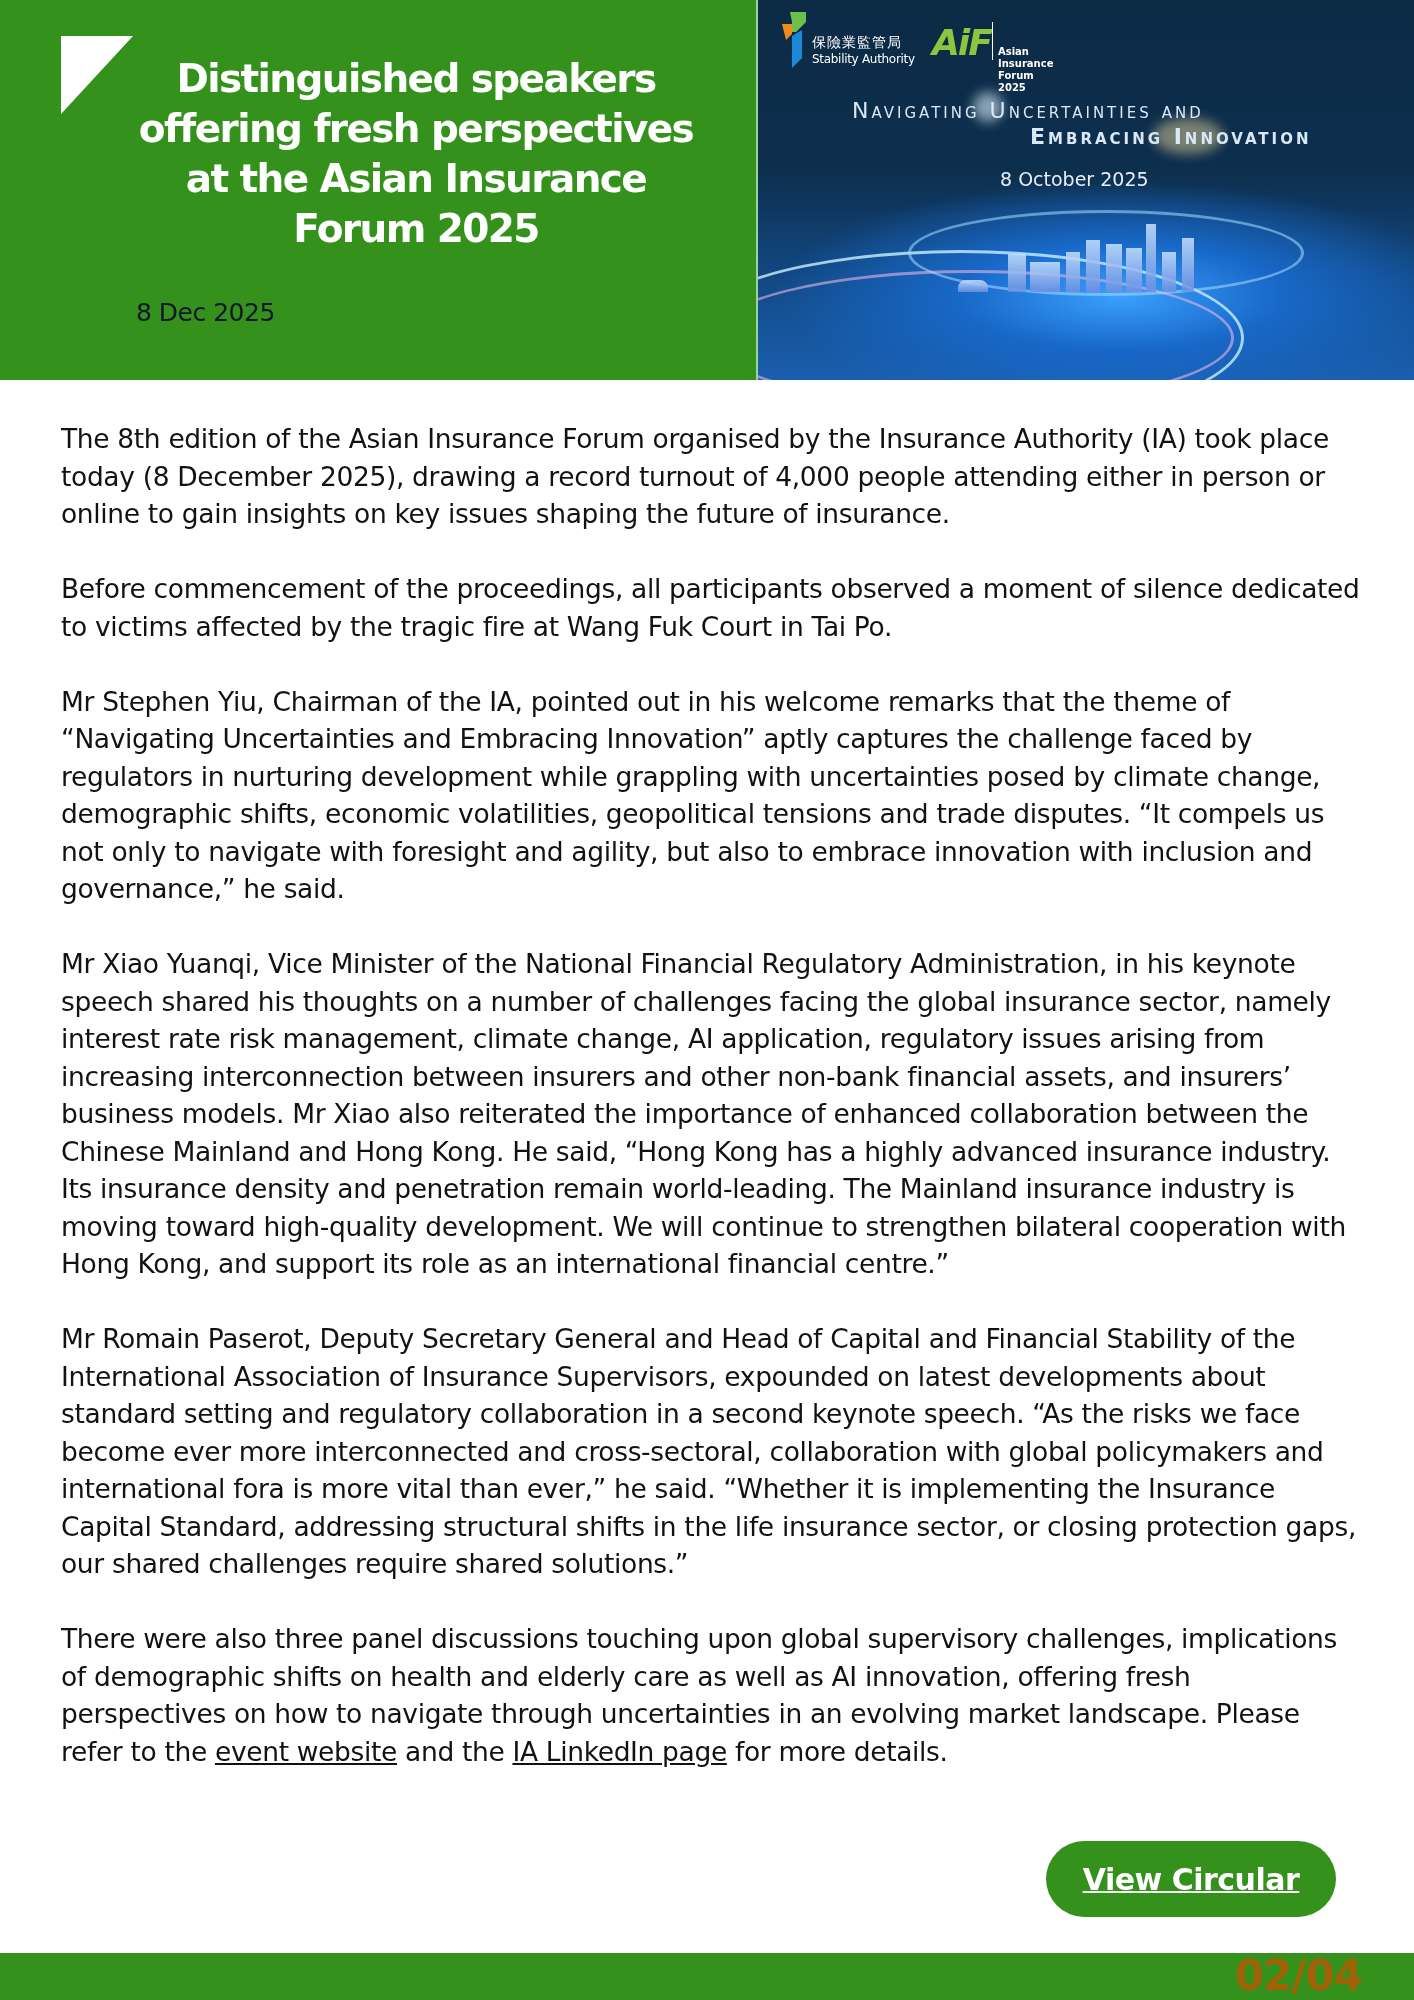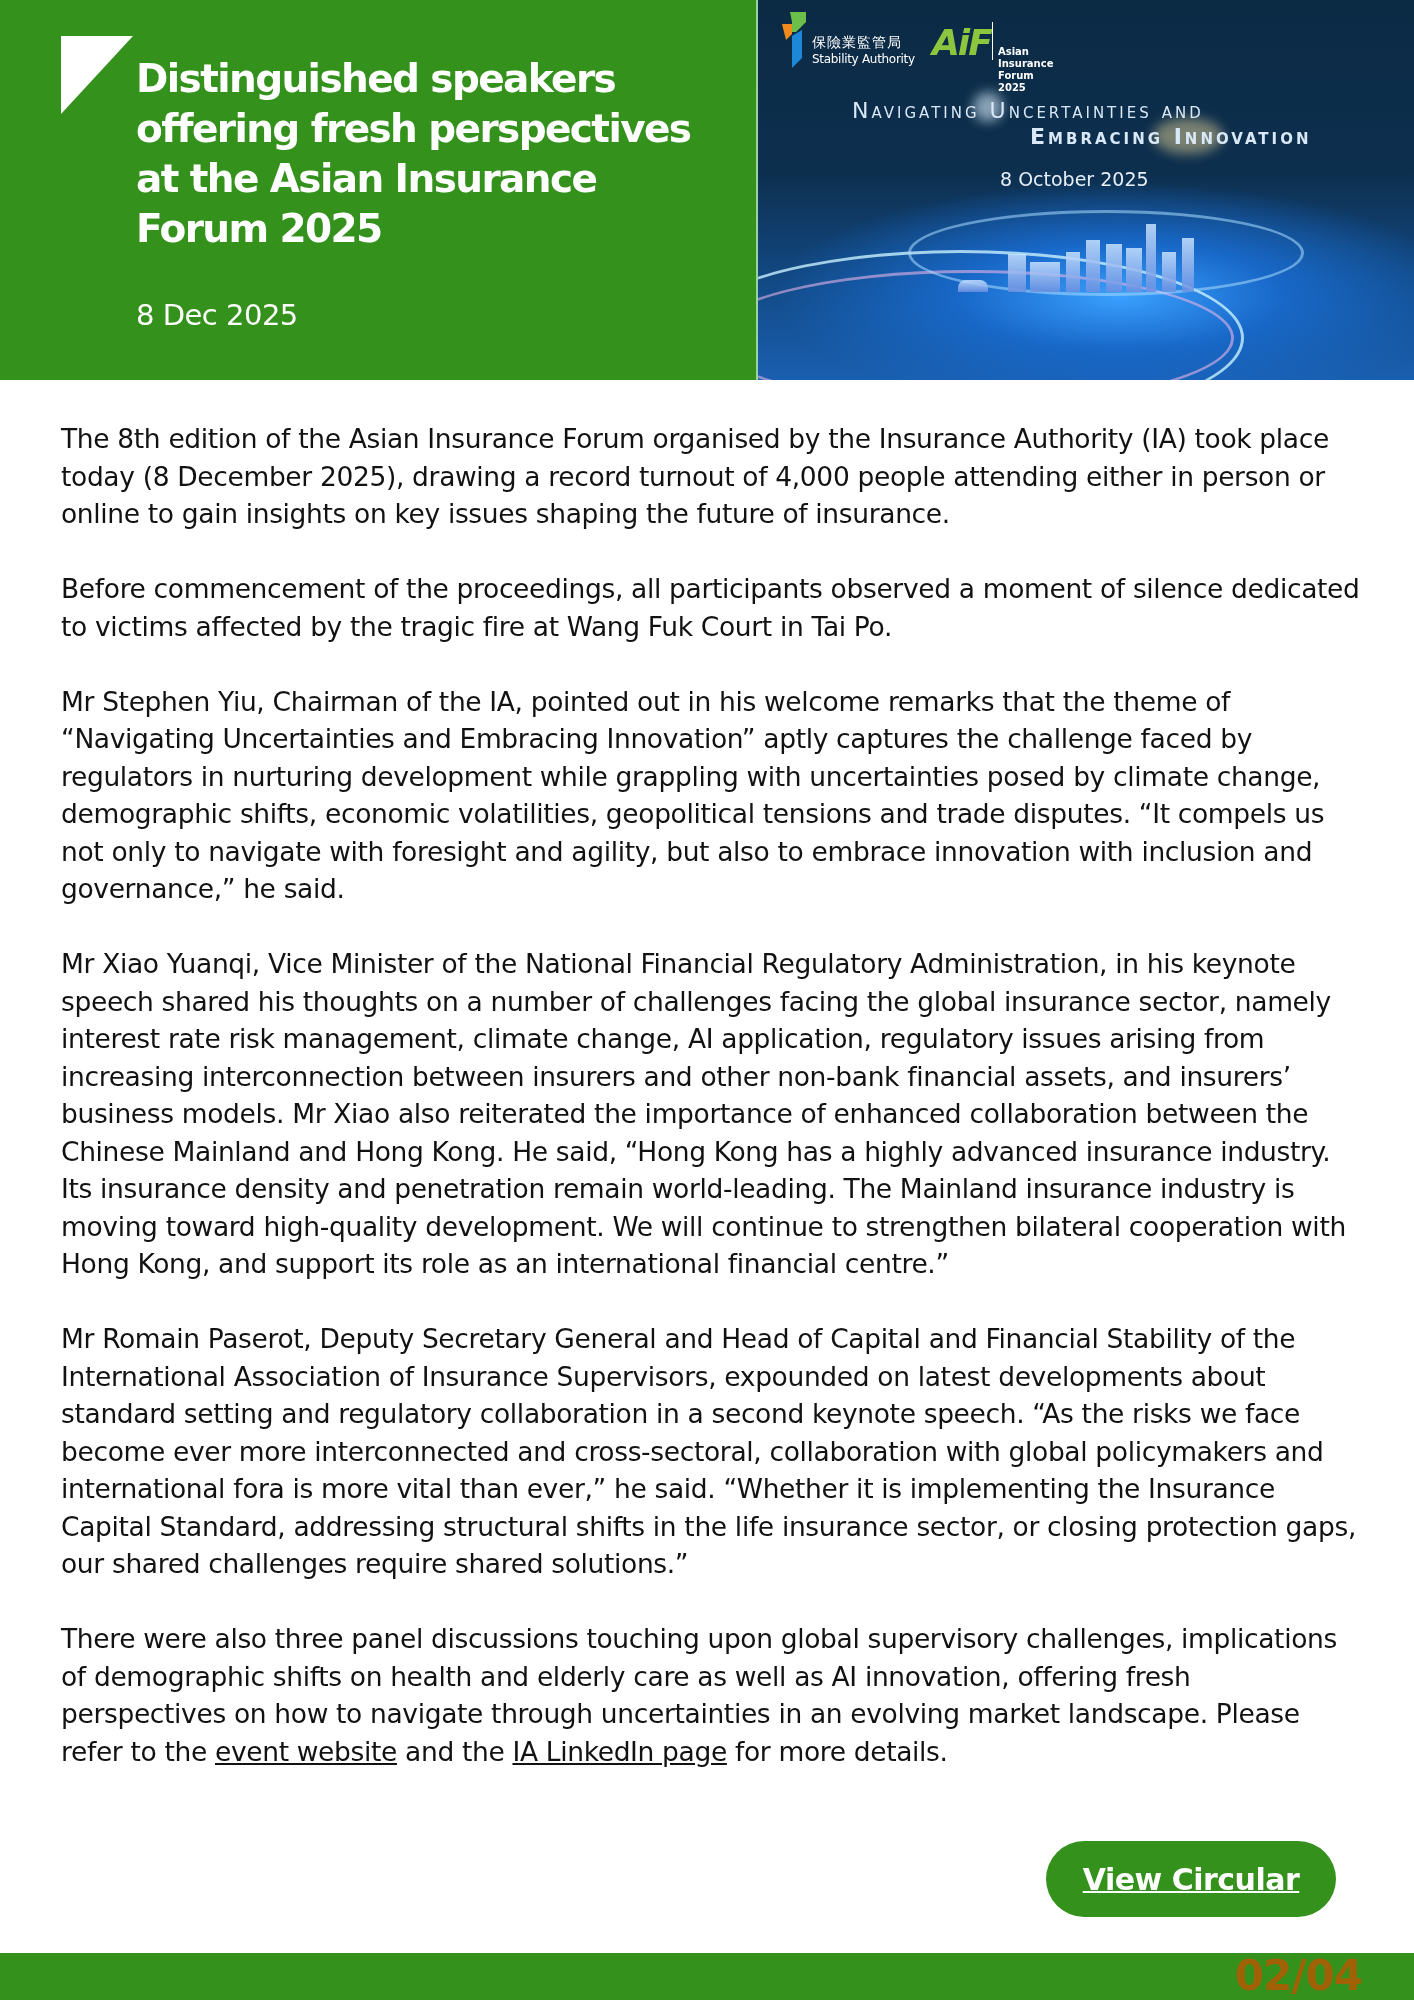--- a/index.html
+++ b/index.html
@@ -1,21 +1,21 @@
 <!DOCTYPE html>
 <html><head>
 <meta charset="utf-8">
 <style>
   html, body { margin:0; padding:0; }
   body { width:1414px; height:2000px; position:relative; background:#ffffff; overflow:hidden; font-family:"DejaVu Sans", sans-serif; color:#111; }
   .hero { position:absolute; left:0; top:0; width:1414px; height:380px; }
   .green-panel { position:absolute; left:0; top:0; width:756px; height:380px; background:#34921c; }
   .triangle { position:absolute; left:61px; top:36px; width:0; height:0; border-top:78px solid #ffffff; border-right:72px solid transparent; }
-  .title { position:absolute; left:136px; top:54px; width:560px; margin:0; font-family:"DejaVu Sans", sans-serif; font-weight:bold; font-size:39px; line-height:50px; letter-spacing:-1.6px; color:#ffffff; }
-  .date { position:absolute; left:136px; top:298px; font-size:29px; color:#ffffff; letter-spacing:-0.5px; }
+  .title { position:absolute; left:136px; top:54px; width:560px; margin:0; font-family:"DejaVu Sans", sans-serif; font-weight:bold; font-size:39px; line-height:50px; letter-spacing:-1.6px; color:#ffffff;text-align:center; }
+  .date { position:absolute; left:136px; top:298px; font-size:25px; color:#0f172a; letter-spacing:-0.5px; }
   .banner { position:absolute; left:756px; top:0; width:658px; height:380px; overflow:hidden;
     background: radial-gradient(ellipse 70% 40% at 55% 78%, #3aa0ff 0%, #1868c8 35%, rgba(16,60,120,0) 75%),
                 linear-gradient(180deg, #0b2a44 0%, #0d2f4e 45%, #124a86 75%, #1a5fb0 100%);
     border-left:2px solid #9bd3a0; }
   .logo-ia { position:absolute; left:18px; top:10px; width:140px; height:62px; }
   .ia-mark { position:absolute; left:0; top:0; width:30px; height:62px; }
   .ia-cn { position:absolute; left:36px; top:24px; font-size:14px; color:#ffffff; letter-spacing:1px; }
   .ia-en { position:absolute; left:36px; top:42px; font-size:12px; color:#ffffff; letter-spacing:-0.3px; }
   .logo-aif { position:absolute; left:174px; top:18px; height:44px; }
   .aif-mark { position:absolute; left:0; top:4px; font-family:"DejaVu Sans", sans-serif; font-weight:bold; font-style:italic; font-size:36px; color:#8cc63f; letter-spacing:-2px; }

